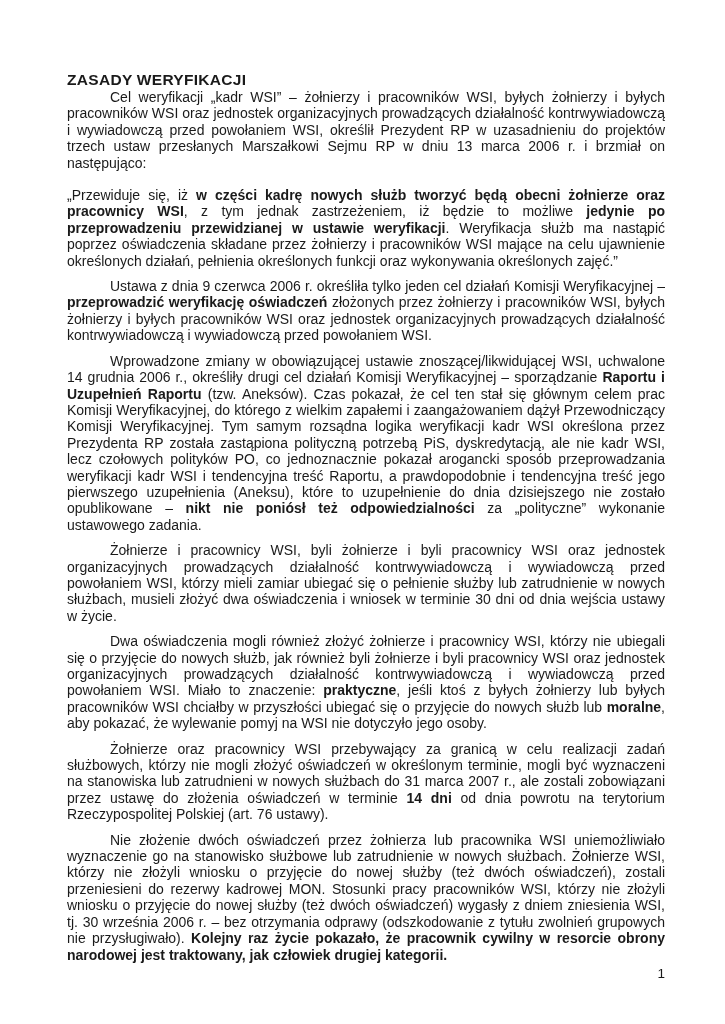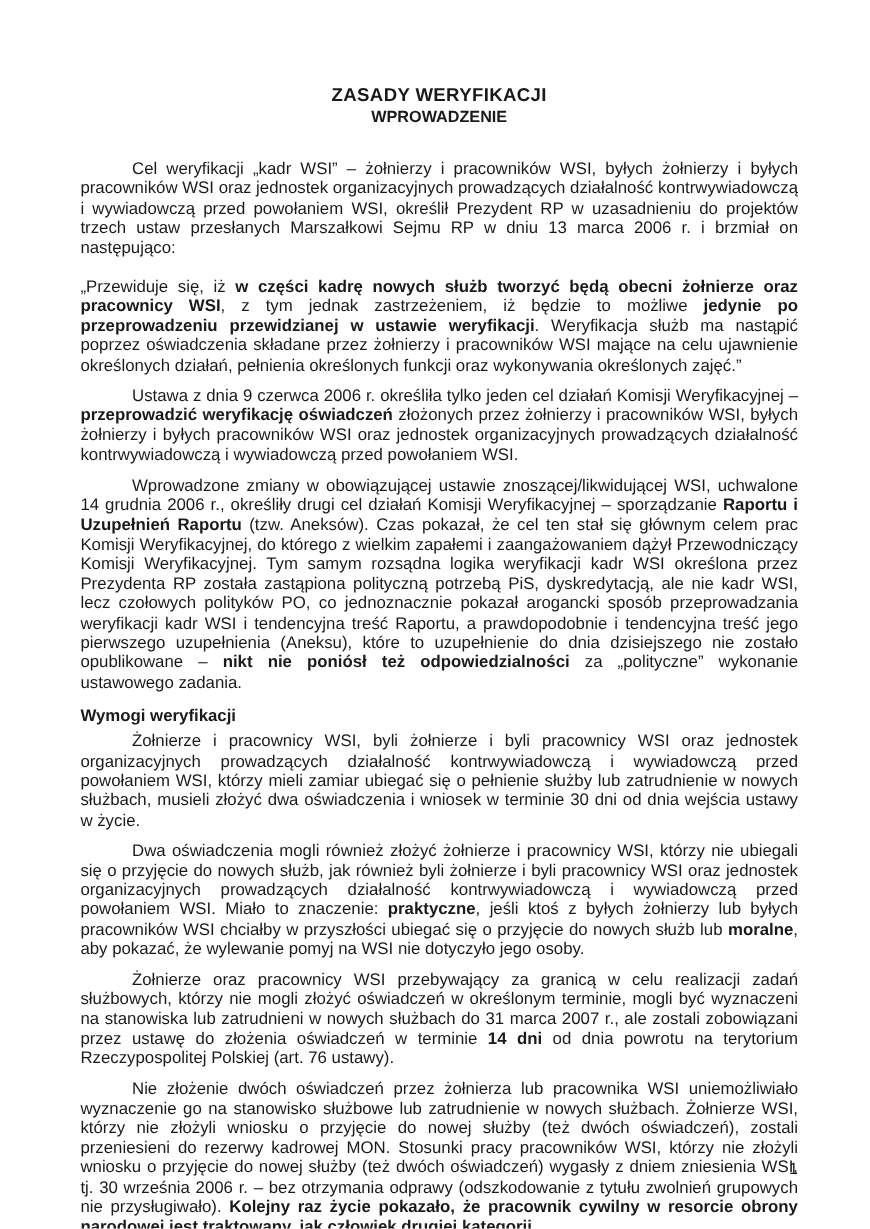--- a/index.html
+++ b/index.html
@@ -16,21 +16,21 @@
     font-family: "Liberation Sans", sans-serif;
     color: #1a1a1a;
   }
   .content {
     position: absolute;
     top: 70px;
     left: 67px;
     width: 598px;
   }
   .doc-title {
-    text-align: center;
+    text-align: left;
     font-weight: 700;
     font-size: 15.5px;
     line-height: 19px;
     letter-spacing: 0.3px;
   }
   .doc-subtitle {
     text-align: center;
     font-weight: 700;
     font-size: 13.5px;
     line-height: 17px;
@@ -61,27 +61,25 @@
     font-size: 13.5px;
     line-height: 16px;
   }
 </style>
 </head>
 <body>
 
 <div class="page">
   <div class="content">
     <div class="doc-title">ZASADY WERYFIKACJI</div>
-    <div class="doc-subtitle">WPROWADZENIE</div>
     <div id="doc-body">
         <p class="body-par indent tight"><span class="">Cel weryfikacji „kadr WSI” – żołnierzy i pracowników WSI, byłych żołnierzy i byłych pracowników WSI oraz jednostek organizacyjnych prowadzących działalność kontrwywiadowczą i wywiadowczą przed powołaniem WSI, określił Prezydent RP w uzasadnieniu do projektów trzech ustaw przesłanych Marszałkowi Sejmu RP w dniu 13 marca 2006 r. i brzmiał on następująco:</span></p>
         <p class="body-par"><span class="run-i">„Przewiduje się, iż </span><span class="run-b run-i">w części kadrę nowych służb tworzyć będą obecni żołnierze oraz pracownicy WSI</span><span class="run-i">, z tym jednak zastrzeżeniem, iż będzie to możliwe </span><span class="run-b run-i">jedynie po przeprowadzeniu przewidzianej w ustawie weryfikacji</span><span class="run-i">. Weryfikacja służb ma nastąpić poprzez oświadczenia składane przez żołnierzy i pracowników WSI mające na celu ujawnienie określonych działań, pełnienia określonych funkcji oraz wykonywania określonych zajęć.”</span></p>
         <p class="body-par indent"><span class="">Ustawa z dnia 9 czerwca 2006 r. określiła tylko jeden cel działań Komisji Weryfikacyjnej – </span><span class="run-b ">przeprowadzić weryfikację oświadczeń</span><span class=""> złożonych przez żołnierzy i pracowników WSI, byłych żołnierzy i byłych pracowników WSI oraz jednostek organizacyjnych prowadzących działalność kontrwywiadowczą i wywiadowczą przed powołaniem WSI.</span></p>
         <p class="body-par indent"><span class="">Wprowadzone zmiany w obowiązującej ustawie znoszącej/likwidującej WSI, uchwalone 14 grudnia 2006 r., określiły drugi cel działań Komisji Weryfikacyjnej – sporządzanie </span><span class="run-b ">Raportu i Uzupełnień Raportu</span><span class=""> (tzw. Aneksów). Czas pokazał, że cel ten stał się głównym celem prac Komisji Weryfikacyjnej, do którego z wielkim zapałemi i zaangażowaniem dążył Przewodniczący Komisji Weryfikacyjnej. Tym samym rozsądna logika weryfikacji kadr WSI określona przez Prezydenta RP została zastąpiona polityczną potrzebą PiS, dyskredytacją, ale nie kadr WSI, lecz czołowych polityków PO, co jednoznacznie pokazał arogancki sposób przeprowadzania weryfikacji kadr WSI i tendencyjna treść Raportu, a prawdopodobnie i tendencyjna treść jego pierwszego uzupełnienia (Aneksu), które to uzupełnienie do dnia dzisiejszego nie zostało opublikowane – </span><span class="run-b ">nikt nie poniósł też odpowiedzialności</span><span class=""> za „polityczne” wykonanie ustawowego zadania.</span></p>
-        <div class="section-heading">Wymogi weryfikacji</div>
         <p class="body-par indent"><span class="">Żołnierze i pracownicy WSI, byli żołnierze i byli pracownicy WSI oraz jednostek organizacyjnych prowadzących działalność kontrwywiadowczą i wywiadowczą przed powołaniem WSI, którzy mieli zamiar ubiegać się o pełnienie służby lub zatrudnienie w nowych służbach, musieli złożyć dwa oświadczenia i wniosek w terminie 30 dni od dnia wejścia ustawy w życie.</span></p>
         <p class="body-par indent"><span class="">Dwa oświadczenia mogli również złożyć żołnierze i pracownicy WSI, którzy nie ubiegali się o przyjęcie do nowych służb, jak również byli żołnierze i byli pracownicy WSI oraz jednostek organizacyjnych prowadzących działalność kontrwywiadowczą i wywiadowczą przed powołaniem WSI. Miało to znaczenie: </span><span class="run-b ">praktyczne</span><span class="">, jeśli ktoś z byłych żołnierzy lub byłych pracowników WSI chciałby w przyszłości ubiegać się o przyjęcie do nowych służb lub </span><span class="run-b ">moralne</span><span class="">, aby pokazać, że wylewanie pomyj na WSI nie dotyczyło jego osoby.</span></p>
         <p class="body-par indent"><span class="">Żołnierze oraz pracownicy WSI przebywający za granicą w celu realizacji zadań służbowych, którzy nie mogli złożyć oświadczeń w określonym terminie, mogli być wyznaczeni na stanowiska lub zatrudnieni w nowych służbach do 31 marca 2007 r., ale zostali zobowiązani przez ustawę do złożenia oświadczeń w terminie </span><span class="run-b ">14 dni</span><span class=""> od dnia powrotu na terytorium Rzeczypospolitej Polskiej (art. 76 ustawy).</span></p>
         <p class="body-par indent"><span class="">Nie złożenie dwóch oświadczeń przez żołnierza lub pracownika WSI uniemożliwiało wyznaczenie go na stanowisko służbowe lub zatrudnienie w nowych służbach. Żołnierze WSI, którzy nie złożyli wniosku o przyjęcie do nowej służby (też dwóch oświadczeń), zostali przeniesieni do rezerwy kadrowej MON. Stosunki pracy pracowników WSI, którzy nie złożyli wniosku o przyjęcie do nowej służby (też dwóch oświadczeń) wygasły z dniem zniesienia WSI, tj. 30 września 2006 r. – bez otrzymania odprawy (odszkodowanie z tytułu zwolnień grupowych nie przysługiwało). </span><span class="run-b ">Kolejny raz życie pokazało, że pracownik cywilny w resorcie obrony narodowej jest traktowany, jak człowiek drugiej kategorii.</span></p>
       </div>
   </div>
   <div class="page-number">1</div>
 </div>
 
 </body></html>

